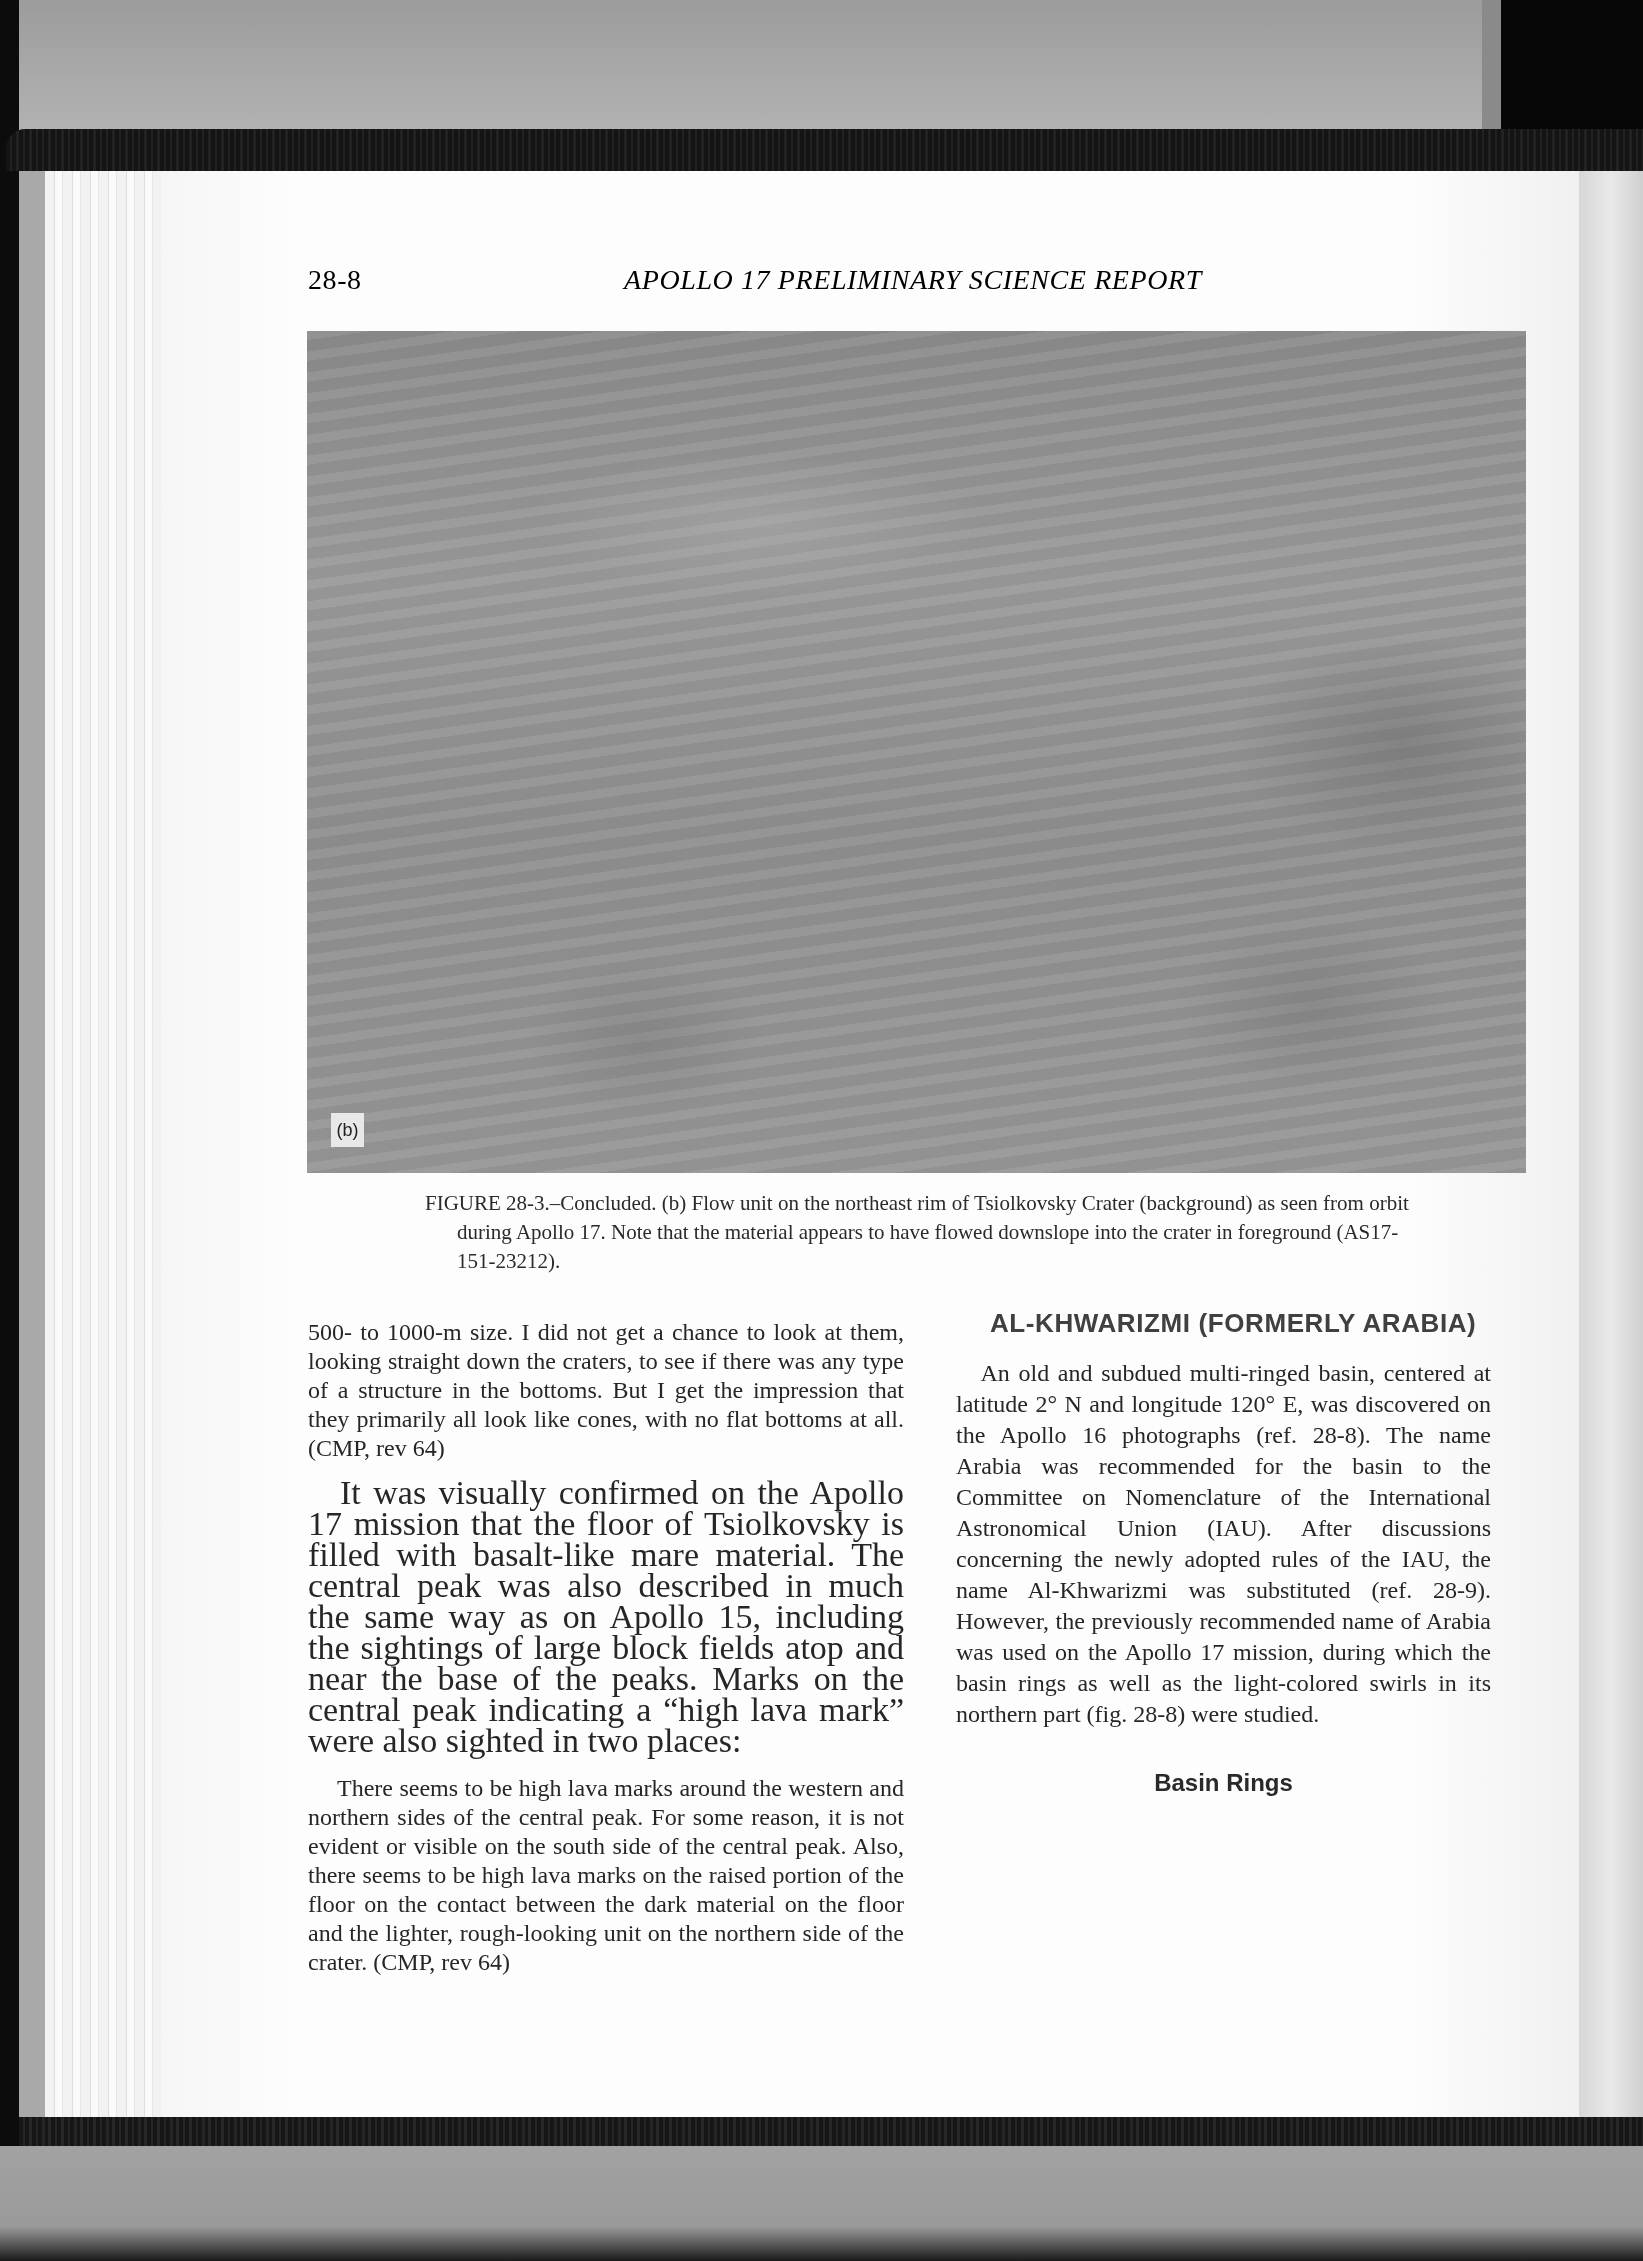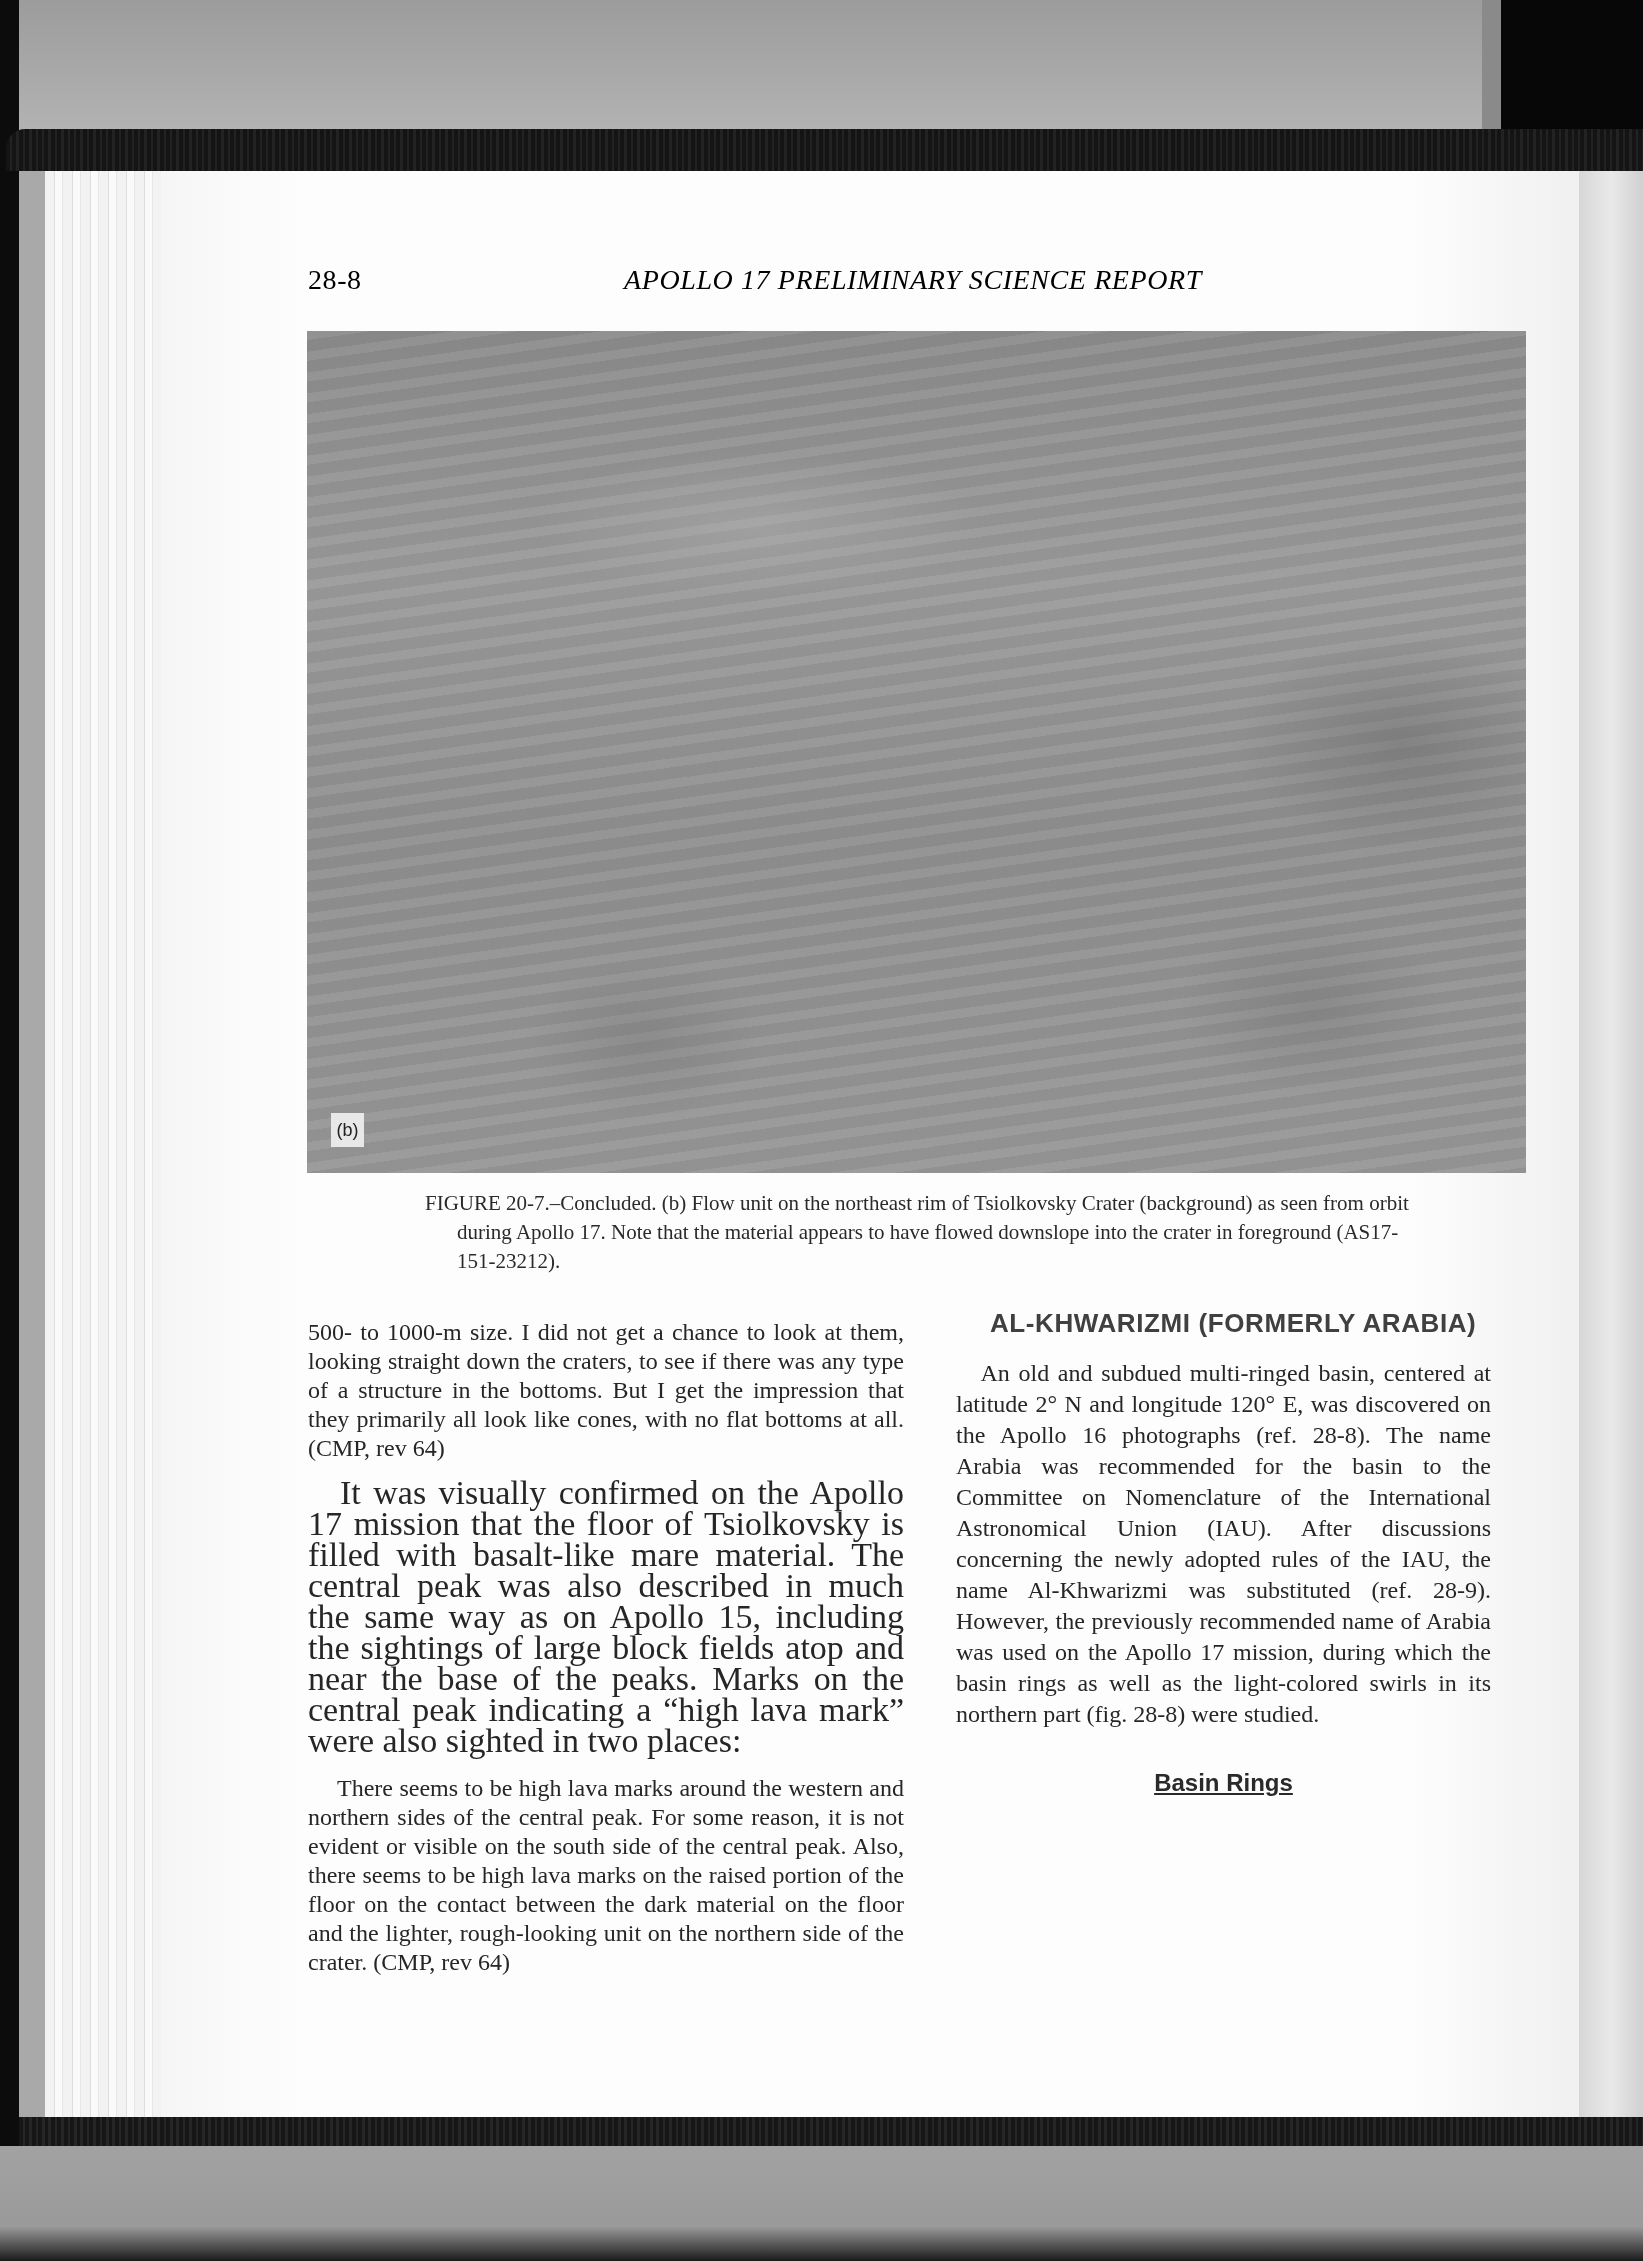--- a/index.html
+++ b/index.html
@@ -54,21 +54,21 @@
   .right-col { left:956px; top:1308px; width:535px; }
 
   .q1 { font-size:24px; line-height:29px; }
   .body-text { font-size:34px; line-height:31px; margin-top:14px !important; text-indent:32px; }
   .q2 { font-size:24px; line-height:29px; margin-top:18px !important; text-indent:29px; }
 
   .section-head { font-family:"Liberation Sans", "DejaVu Sans", sans-serif; font-size:26px;
     color:#404040; letter-spacing:0.6px; margin:0 0 19.3px 0; text-align:center; padding-left:19.3px; }
   .right-body { font-size:24px; line-height:31px; text-indent:24.5px; }
   .sub-head { font-family:"Liberation Sans", "DejaVu Sans", sans-serif; font-size:24px; color:#2a2a2a;
-    text-align:center; margin:39px 0 22px 0;text-decoration:underline; }
+    text-align:center; margin:39px 0 22px 0; }
   .q3 { font-size:20px; line-height:29px; text-indent:29px; }
 </style>
 </head>
 <body>
 
 <div class="scan-top"></div>
 <div class="cover-right-gap"></div>
 <div class="cover-left"></div>
 <div class="cover-right"></div>
 <div class="binding-top"></div>
@@ -80,21 +80,21 @@
 <div class="page"></div>
 
 <div class="running-head folio">28-8</div>
 <div class="running-head head-title">APOLLO 17 PRELIMINARY SCIENCE REPORT</div>
 
 <div class="figure">
   <div class="figure-label">(b)</div>
 </div>
 
 <div class="caption">
-  <p><span>FIGURE 20-7.–Concluded. (b) Flow unit on the northeast rim of Tsiolkovsky Crater (background) as</span>
+  <p><span>FIGURE 28-3.–Concluded. (b) Flow unit on the northeast rim of Tsiolkovsky Crater (background) as</span>
   <span>seen from orbit during Apollo 17. Note that the material appears to have flowed downslope into the crater in foreground (AS17-151-23212).</span></p>
 </div>
 
 <div class="col left-col">
   <p class="q1">500- to 1000-m size. I did not get a chance to look at them, looking straight down the craters, to see if there was any type of a structure in the bottoms. But I get the impression that they primarily all look like cones, with no flat bottoms at all. (CMP, rev 64)</p>
   <p class="body-text">It was visually confirmed on the Apollo 17 mission that the floor of Tsiolkovsky is filled with basalt-like mare material. The central peak was also described in much the same way as on Apollo 15, including the sightings of large block fields atop and near the base of the peaks. Marks on the central peak indicating a “high lava mark” were also sighted in two places:</p>
   <p class="q2">There seems to be high lava marks around the western and northern sides of the central peak. For some reason, it is not evident or visible on the south side of the central peak. Also, there seems to be high lava marks on the raised portion of the floor on the contact between the dark material on the floor and the lighter, rough-looking unit on the northern side of the crater. (CMP, rev 64)</p>
 </div>
 
 <div class="col right-col">

